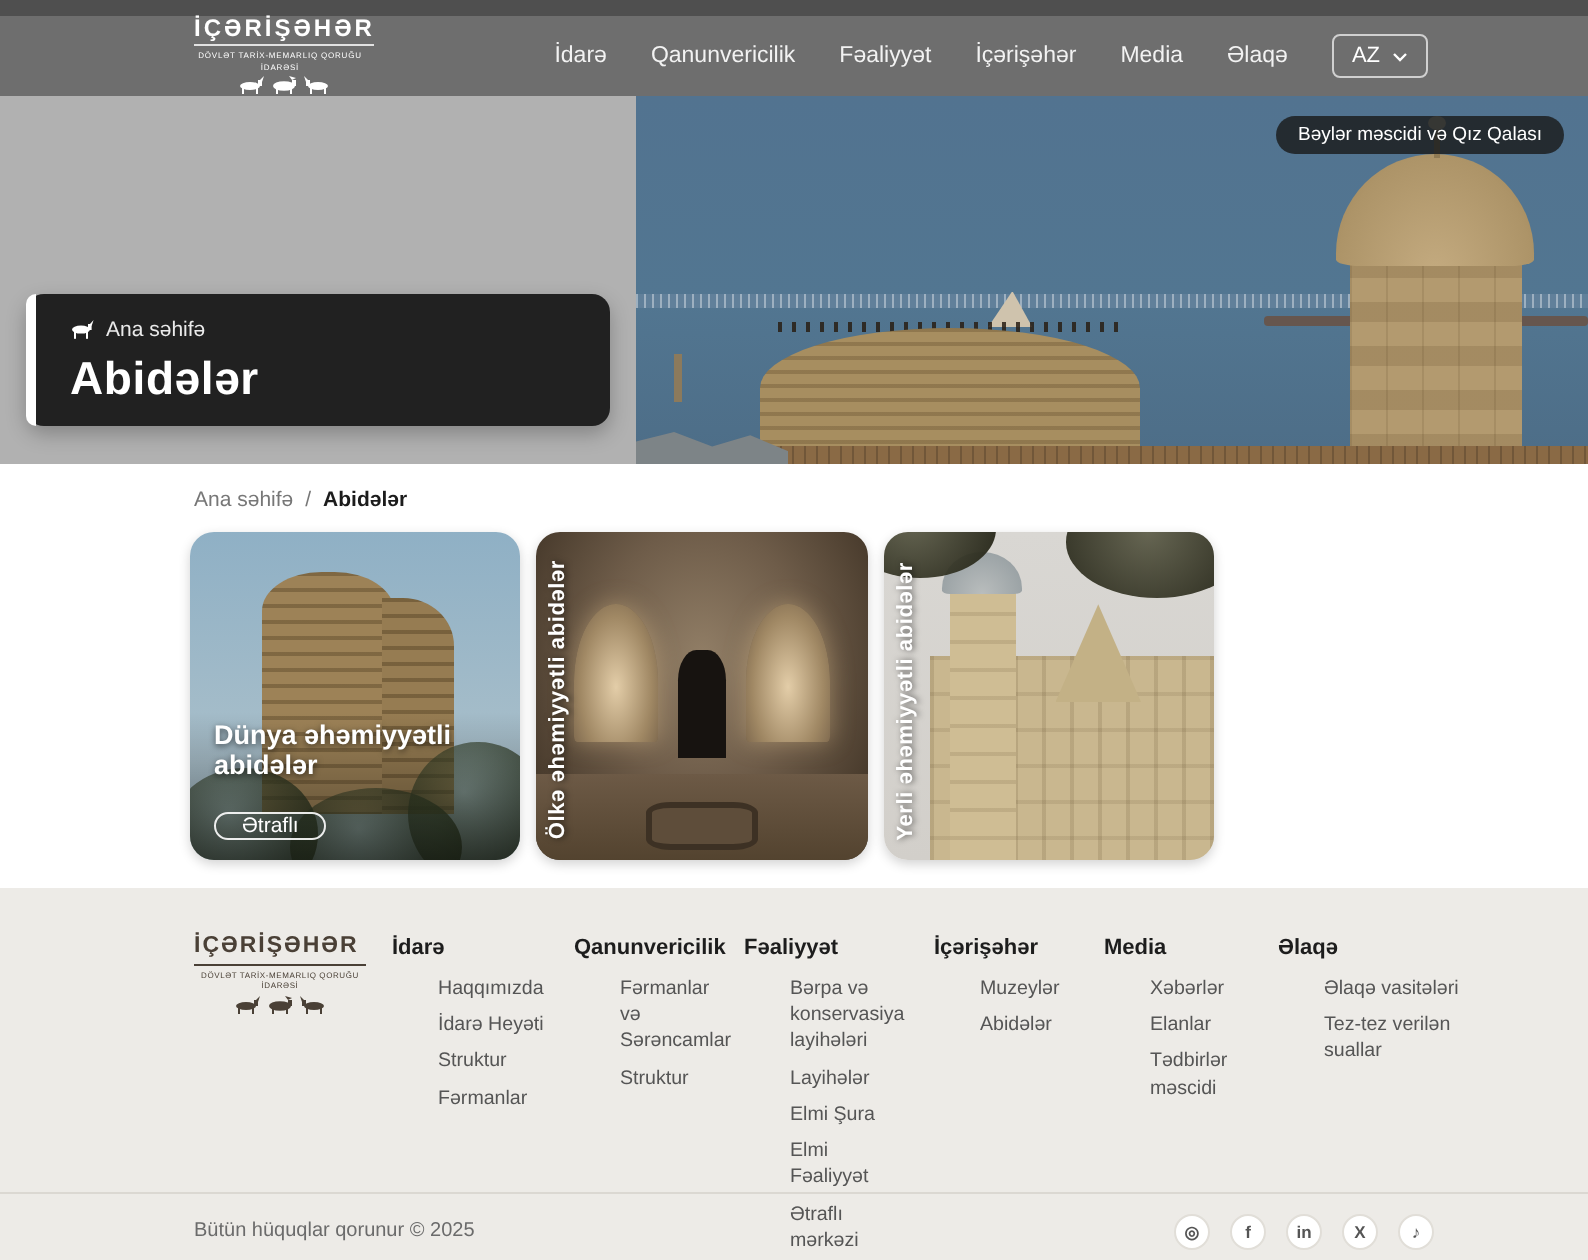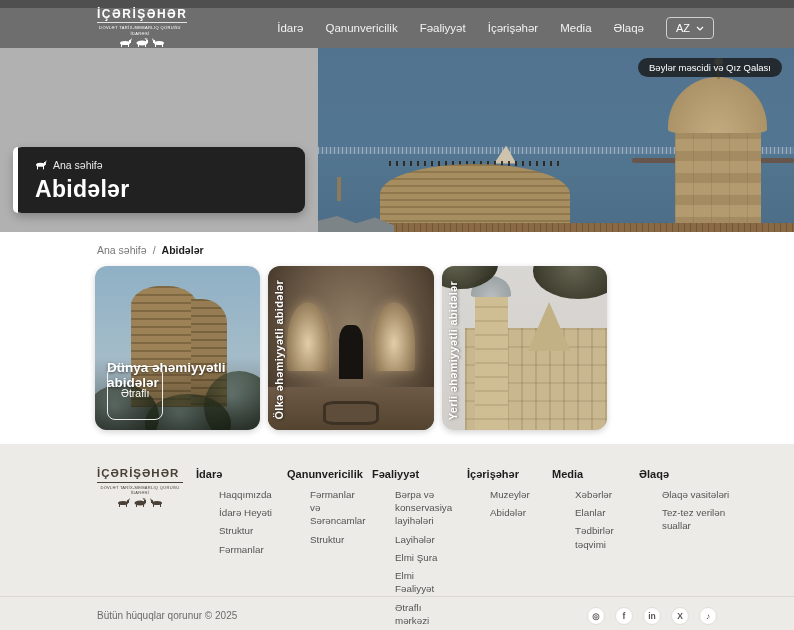--- a/index.html
+++ b/index.html
@@ -66,21 +66,21 @@
   .breadcrumb { margin:0 0 0 97px; font-size:10.5px; color:#777; display:flex; gap:6px; }
   .breadcrumb .crumb-current { color:#1c1c1c; font-weight:700; }
   .breadcrumb .crumb-home { cursor:pointer; }
   .cards { display:flex; gap:8px; margin:10px 0 0 95px; width:512px; }
   .card { position:relative; width:196px; height:164px; border-radius:12px; overflow:hidden;
     cursor:pointer; box-shadow:0 2px 6px rgba(0,0,0,.18); }
   .card-overlay { position:absolute; inset:0; background:linear-gradient(180deg, transparent 55%, rgba(0,0,0,.45) 100%); }
   .card-title-h { position:absolute; left:12px; bottom:40px; color:#fff; font-weight:800; font-size:13.5px;
     text-shadow:0 1px 3px rgba(0,0,0,.6); }
   .card-btn { position:absolute; left:12px; bottom:10px; color:#fff; font-size:10.5px;
-    border:1px solid rgba(255,255,255,.9); border-radius:8px; padding:20px 13px; background:transparent; cursor:pointer; }
+    border:1px solid rgba(255,255,255,.9); border-radius:8px; padding:0 13px; background:transparent; cursor:pointer; }
   .card-title-v { position:absolute; left:5px; bottom:10px; color:#fff; font-weight:800; font-size:11px;
     writing-mode:vertical-rl; transform:rotate(180deg); letter-spacing:.3px;
     text-shadow:0 1px 3px rgba(0,0,0,.6); }
 
   
   .art-maiden { position:absolute; inset:0; background:linear-gradient(180deg,#8fb0c5 0%,#a9bfca 70%,#9eb4bd 100%); }
   .mt-body { position:absolute; left:22%; top:12%; width:40%; bottom:14%;
     background:#9d8257; background-image:repeating-linear-gradient(180deg, rgba(50,35,12,.28) 0 2px, transparent 2px 8px);
     border-top-left-radius:45% 16%; border-top-right-radius:45% 16%; }
   .mt-buttress { position:absolute; left:58%; top:20%; width:22%; bottom:14%;
@@ -312,21 +312,21 @@
   <div class="f-col w-icheri">
     <h4>İçərişəhər</h4>
     <div class="f-link">Muzeylər</div>
     <div class="f-link">Abidələr</div>
   </div>
 
   <div class="f-col w-media">
     <h4>Media</h4>
     <div class="f-link">Xəbərlər</div>
     <div class="f-link">Elanlar</div>
-    <div class="f-link">Tədbirlər təqvimi</div>
+    <div class="f-link">Tədbirlər məscidi</div>
   </div>
 
   <div class="f-col w-elaqe">
     <h4>Əlaqə</h4>
     <div class="f-link">Əlaqə vasitələri</div>
     <div class="f-link">Tez-tez verilən suallar</div>
   </div>
 </footer>
 
 <div class="bottom-bar">

